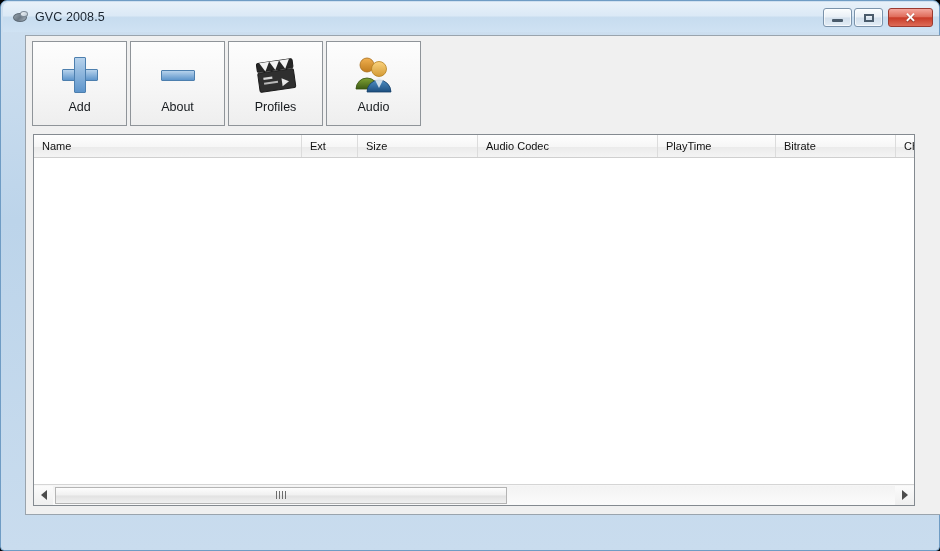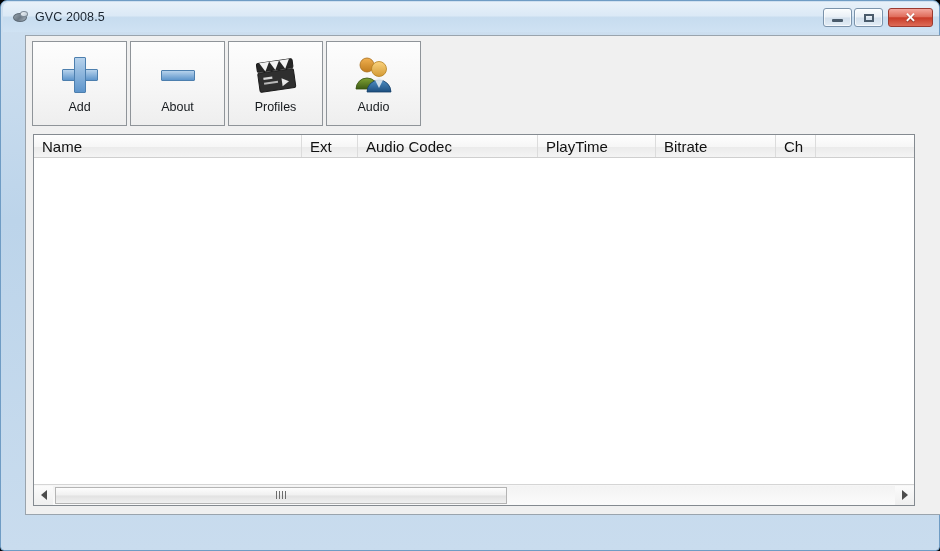--- a/index.html
+++ b/index.html
@@ -202,21 +202,21 @@
     box-sizing: border-box;
     overflow: hidden;
   }
   #header-row {
     display: flex;
     height: 22px;
     background: linear-gradient(to bottom, #fefefe 0%, #f6f6f6 55%, #ebebeb 56%, #f4f4f4 100%);
     border-bottom: 1px solid #cfcfcf;
   }
   .hcell {
-    font-size: 15px;
+    font-size: 11px;
     color: #111;
     display: flex;
     align-items: center;
     padding-left: 8px;
     border-right: 1px solid #dcdcdc;
     box-sizing: border-box;
     overflow: hidden;
     white-space: nowrap;
     flex: none;
   }
@@ -387,20 +387,21 @@
         <div class="lbl">Audio</div>
       </div>
 
     </div>
 
     <div id="listview">
 
       <div id="header-row">
         <div class="hcell" style="width:268px">Name</div>
         <div class="hcell" style="width:56px">Ext</div>
+        <div class="hcell" style="width:120px">Size</div>
         <div class="hcell" style="width:180px">Audio Codec</div>
         <div class="hcell" style="width:118px">PlayTime</div>
         <div class="hcell" style="width:120px">Bitrate</div>
         <div class="hcell" style="width:40px">Ch</div>
       </div>
 
       <div id="list-body"></div>
 
       <div id="hscroll">
         <div class="sb-arrow left">

